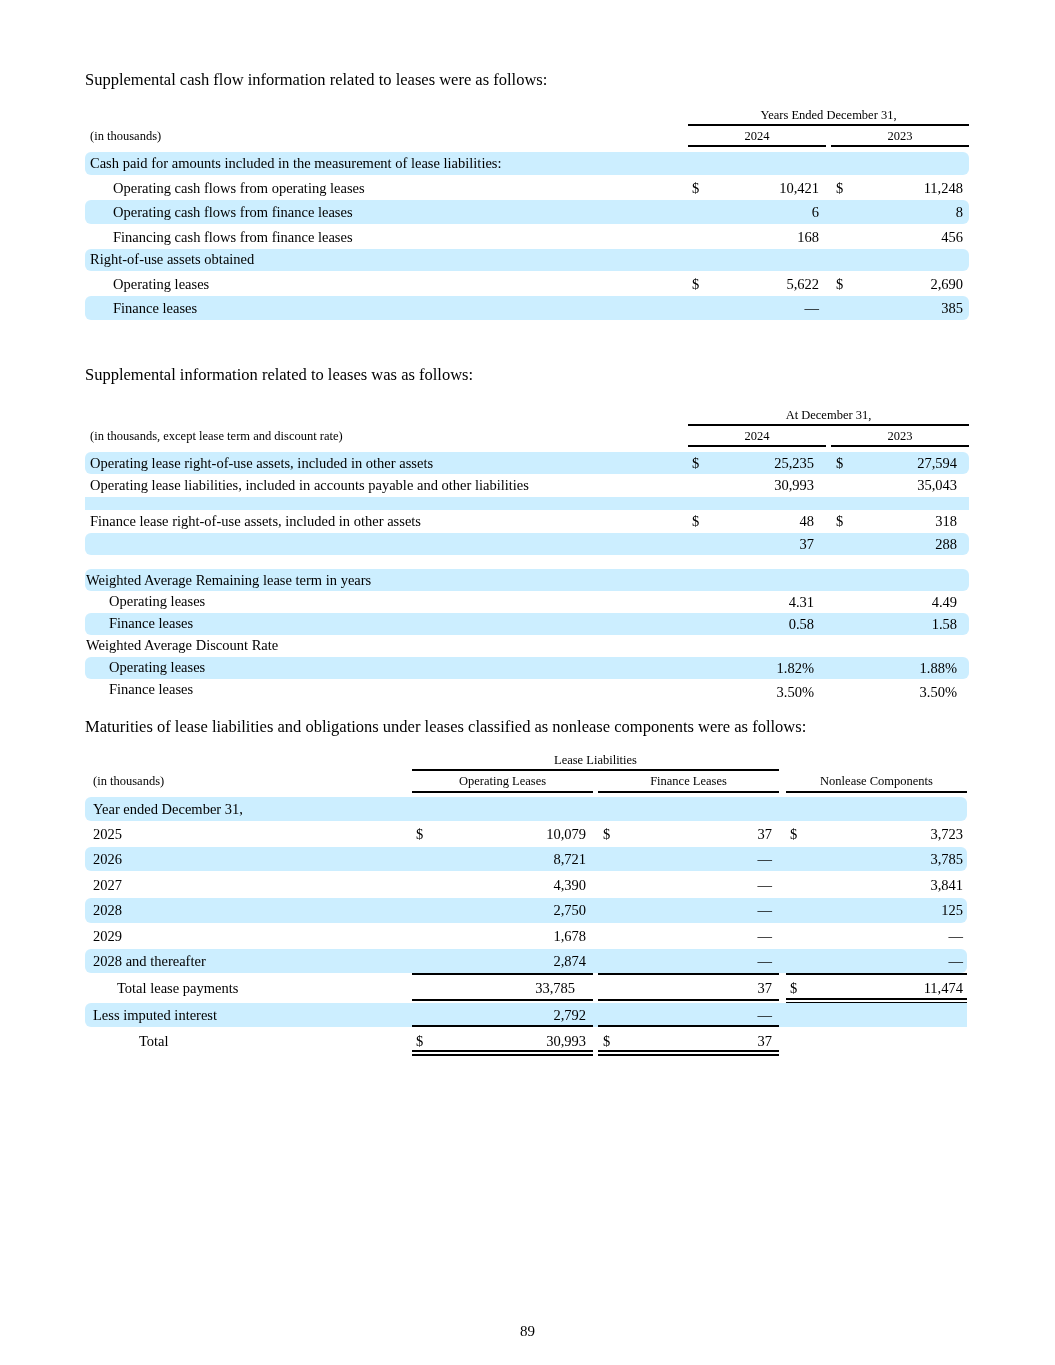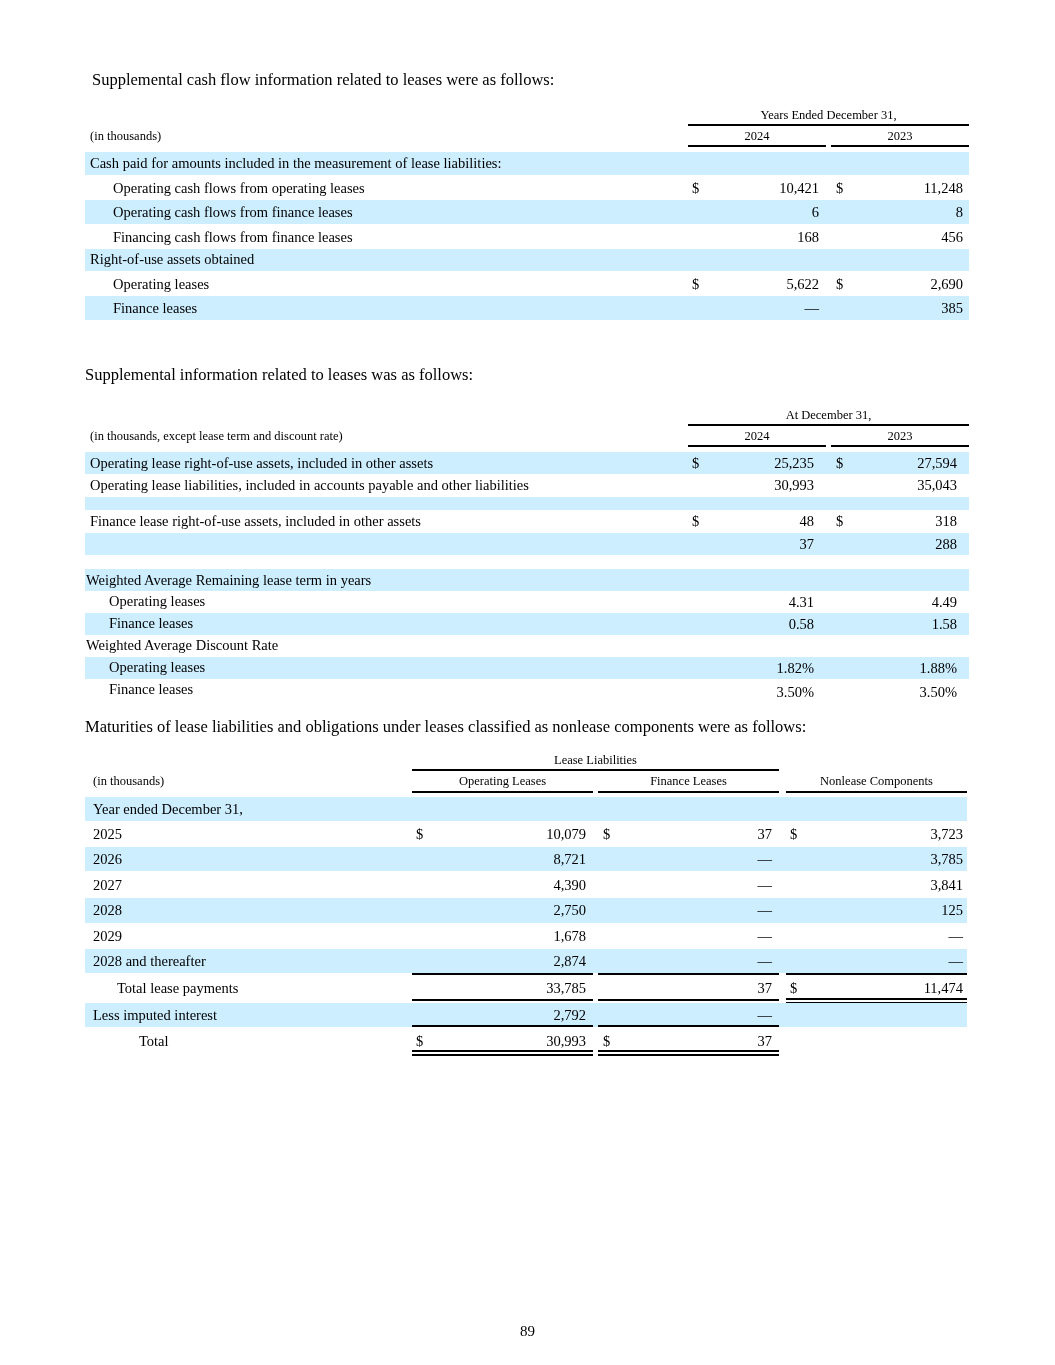--- a/index.html
+++ b/index.html
@@ -1,33 +1,33 @@
 <!DOCTYPE html>
 <html><head>
 <meta charset="utf-8">
 <style>
   html, body { margin: 0; padding: 0; background: #ffffff; }
   body { width: 1055px; height: 1365px; position: relative; font-family: "Liberation Serif", serif; color: #000; }
   .abs { position: absolute; }
   .heading { font-size: 16.5px; white-space: nowrap; }
   .small { font-size: 12.5px; white-space: nowrap; }
-  .cell { font-size: 14.5px; white-space: nowrap; }
+  .cell { font-size: 14.5px; white-space: nowrap; border-radius: 6px; }
   .row { position: absolute; left: 85px; width: 884px; }
   .shade { background: #cceeff; }
   .rt { position: absolute; text-align: right; }
   .lt { position: absolute; }
   .ctr { position: absolute; text-align: center; }
   .rule { position: absolute; height: 0; border-top: 2px solid #000; }
   .dbl { position: absolute; height: 2px; border-top: 2px solid #000; border-bottom: 2px solid #000; }
   .page-num { font-size: 15px; }
 </style>
 </head>
 <body>
 
-<div class="abs heading" style="left:92px; top:70px;">Supplemental cash flow information related to leases were as follows:</div>
+<div class="abs heading" style="left:85px; top:70px;">Supplemental cash flow information related to leases were as follows:</div>
 
 <div class="ctr small" style="left:688px; width:281px; top:108px;">Years Ended December 31,</div>
 <div class="rule" style="left:688px; width:281px; top:124px;"></div>
 <div class="lt small" style="left:90px; top:129px;">(in thousands)</div>
 <div class="ctr small" style="left:688px; width:138px; top:129px;">2024</div>
 <div class="ctr small" style="left:831px; width:138px; top:129px;">2023</div>
 <div class="rule" style="left:688px; width:138px; top:145px;"></div>
 <div class="rule" style="left:831px; width:138px; top:145px;"></div>
 
 <div class="row shade cell" style="top:152px; height:23px;">
@@ -193,21 +193,21 @@
   <span class="rt" style="right:381px; top:4px;">2,874</span>
   <span class="rt" style="right:195px; top:4px;">—</span>
   <span class="rt" style="right:4px; top:4px;">—</span>
 </div>
 <div class="rule" style="left:412px; width:181px; top:973px;"></div>
 <div class="rule" style="left:598px; width:181px; top:973px;"></div>
 <div class="rule" style="left:786px; width:181px; top:973px;"></div>
 
 <div class="row cell" style="top:976px; width:882px; height:24px;">
   <span class="lt" style="left:32px; top:4px;">Total lease payments</span>
-  <span class="rt" style="right:381px; top:4px;text-align:center;">33,785</span>
+  <span class="rt" style="right:392px; top:4px;text-align:center;">33,785</span>
   <span class="rt" style="right:195px; top:4px;">37</span>
   <span class="lt" style="left:705px; top:4px;">$</span>
   <span class="rt" style="right:4px; top:4px;">11,474</span>
 </div>
 <div class="rule" style="left:412px; width:181px; top:999px;"></div>
 <div class="rule" style="left:598px; width:181px; top:999px;"></div>
 <div class="dbl" style="left:786px; width:181px; top:998px;"></div>
 
 <div class="row shade cell" style="top:1003px; width:882px; height:24px;">
   <span class="lt" style="left:8px; top:4px;">Less imputed interest</span>

